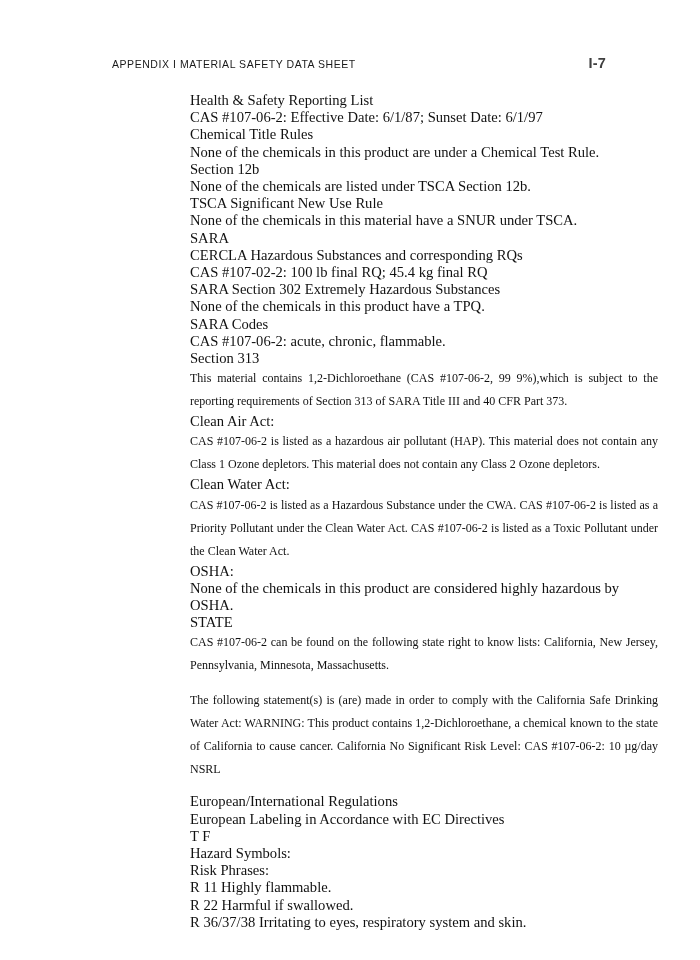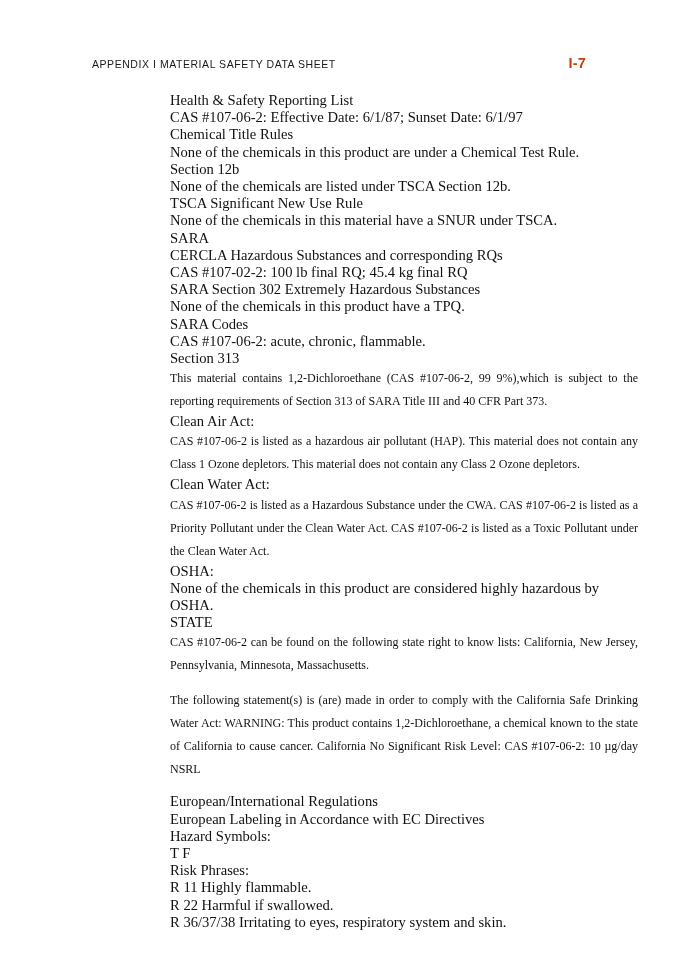--- a/index.html
+++ b/index.html
@@ -8,20 +8,21 @@
     background: #ffffff;
   }
   .page {
     position: relative;
     width: 644px;
     height: 960px;
     background: #ffffff;
     overflow: hidden;
     font-family: "Liberation Serif", "DejaVu Serif", serif;
     color: #111111;
+    margin-left: 20px;
   }
 
   
   .running-head {
     position: absolute;
     left: 92px;
     top: 55px;
     right: 58px;
     height: 20px;
     display: flex;
@@ -33,21 +34,21 @@
     font-size: 10.5px;
     letter-spacing: 0.55px;
     color: #1a1a1a;
     white-space: nowrap;
   }
   .folio {
     font-family: "Liberation Sans", "DejaVu Sans", sans-serif;
     font-size: 14.5px;
     font-weight: bold;
     letter-spacing: 0.2px;
-    color: #c2410c;
+    color: #404040;
   }
 
   
   .text-column {
     position: absolute;
     left: 170px;
     top: 92px;
     width: 468px;
   }
 
@@ -113,22 +114,22 @@
         <p class="line">None of the chemicals in this product are considered highly hazardous by OSHA.</p>
         <p class="line">STATE</p>
         <p class="para">CAS #107-06-2 can be found on the following state right to know lists: California, New Jersey, Pennsylvania, Minnesota, Massachusetts.</p>
       </div>
       <div class="block spaced">
         <p class="para">The following statement(s) is (are) made in order to comply with the California Safe Drinking Water Act: WARNING: This product contains 1,2-Dichloroethane, a chemical known to the state of California to cause cancer. California No Significant Risk Level: CAS #107-06-2: 10 µg/day NSRL</p>
       </div>
       <div class="block spaced">
         <p class="line">European/International Regulations</p>
         <p class="line">European Labeling in Accordance with EC Directives</p>
+        <p class="line">T F</p>
         <p class="line">Hazard Symbols:</p>
-        <p class="line">T F</p>
         <p class="line">Risk Phrases:</p>
         <p class="line">R 11 Highly flammable.</p>
         <p class="line">R 22 Harmful if swallowed.</p>
         <p class="line">R 36/37/38 Irritating to eyes, respiratory system and skin.</p>
       </div>
     </div>
 
 </div>
 
 </body></html>

